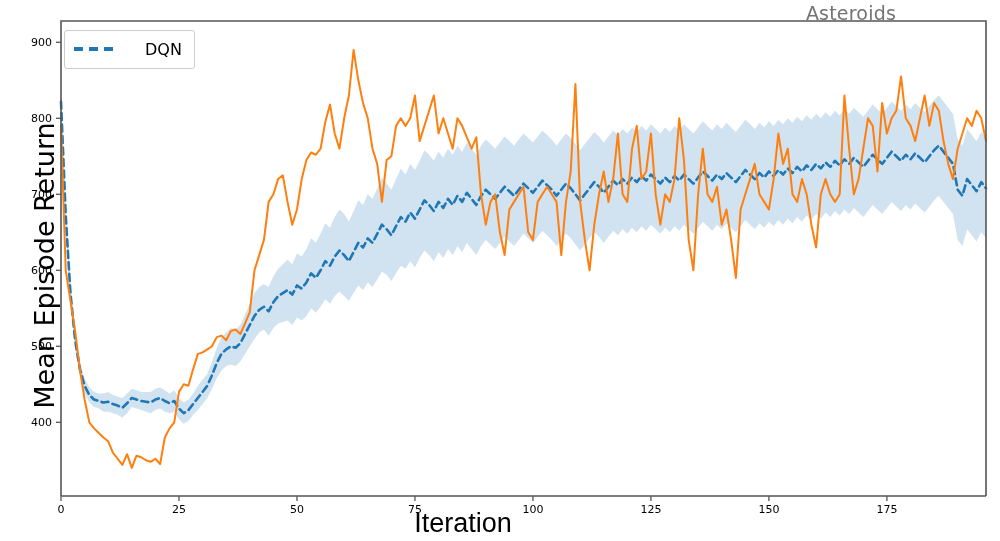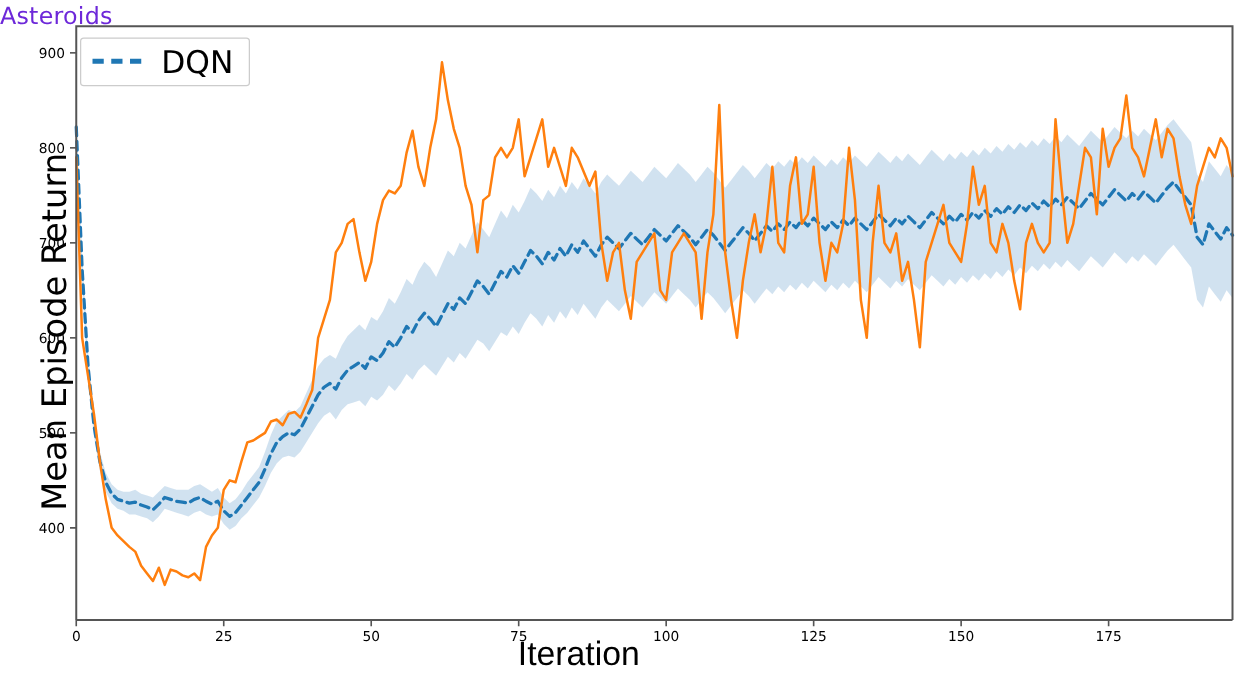--- a/index.html
+++ b/index.html
@@ -13,23 +13,23 @@
     height: 541px;
     background: #ffffff;
     font-family: "DejaVu Sans", sans-serif;
     overflow: hidden;
   }
   #chart-title {
     position: absolute;
     left: 0;
     top: 2px;
     width: 896px;
-    text-align: left;
+    text-align: right;
     font-size: 19px;
-    color: #6d28d9;
+    color: #737373;
     font-family: "DejaVu Sans", sans-serif;
     letter-spacing: 0.2px;
   }
   #ylabel {
     position: absolute;
     left: -176px;
     top: 250px;
     width: 440px;
     text-align: center;
     transform: rotate(-90deg);
@@ -85,23 +85,24 @@
   }
   .legend-swatch {
     width: 44px;
     height: 14px;
     margin-right: 12px;
     flex: none;
     display: block;
   }
   .legend-text {
     font-family: "DejaVu Sans", sans-serif;
-    font-size: 25px;
+    font-size: 16px;
     color: #000000;
     white-space: nowrap;
+    margin-left: 16px;
   }
 </style>
 </head>
 <body>
 
 <div id="figure">
 
   <div id="chart-title">Asteroids</div>
 
   <div id="ylabel">Mean Episode Return</div>

